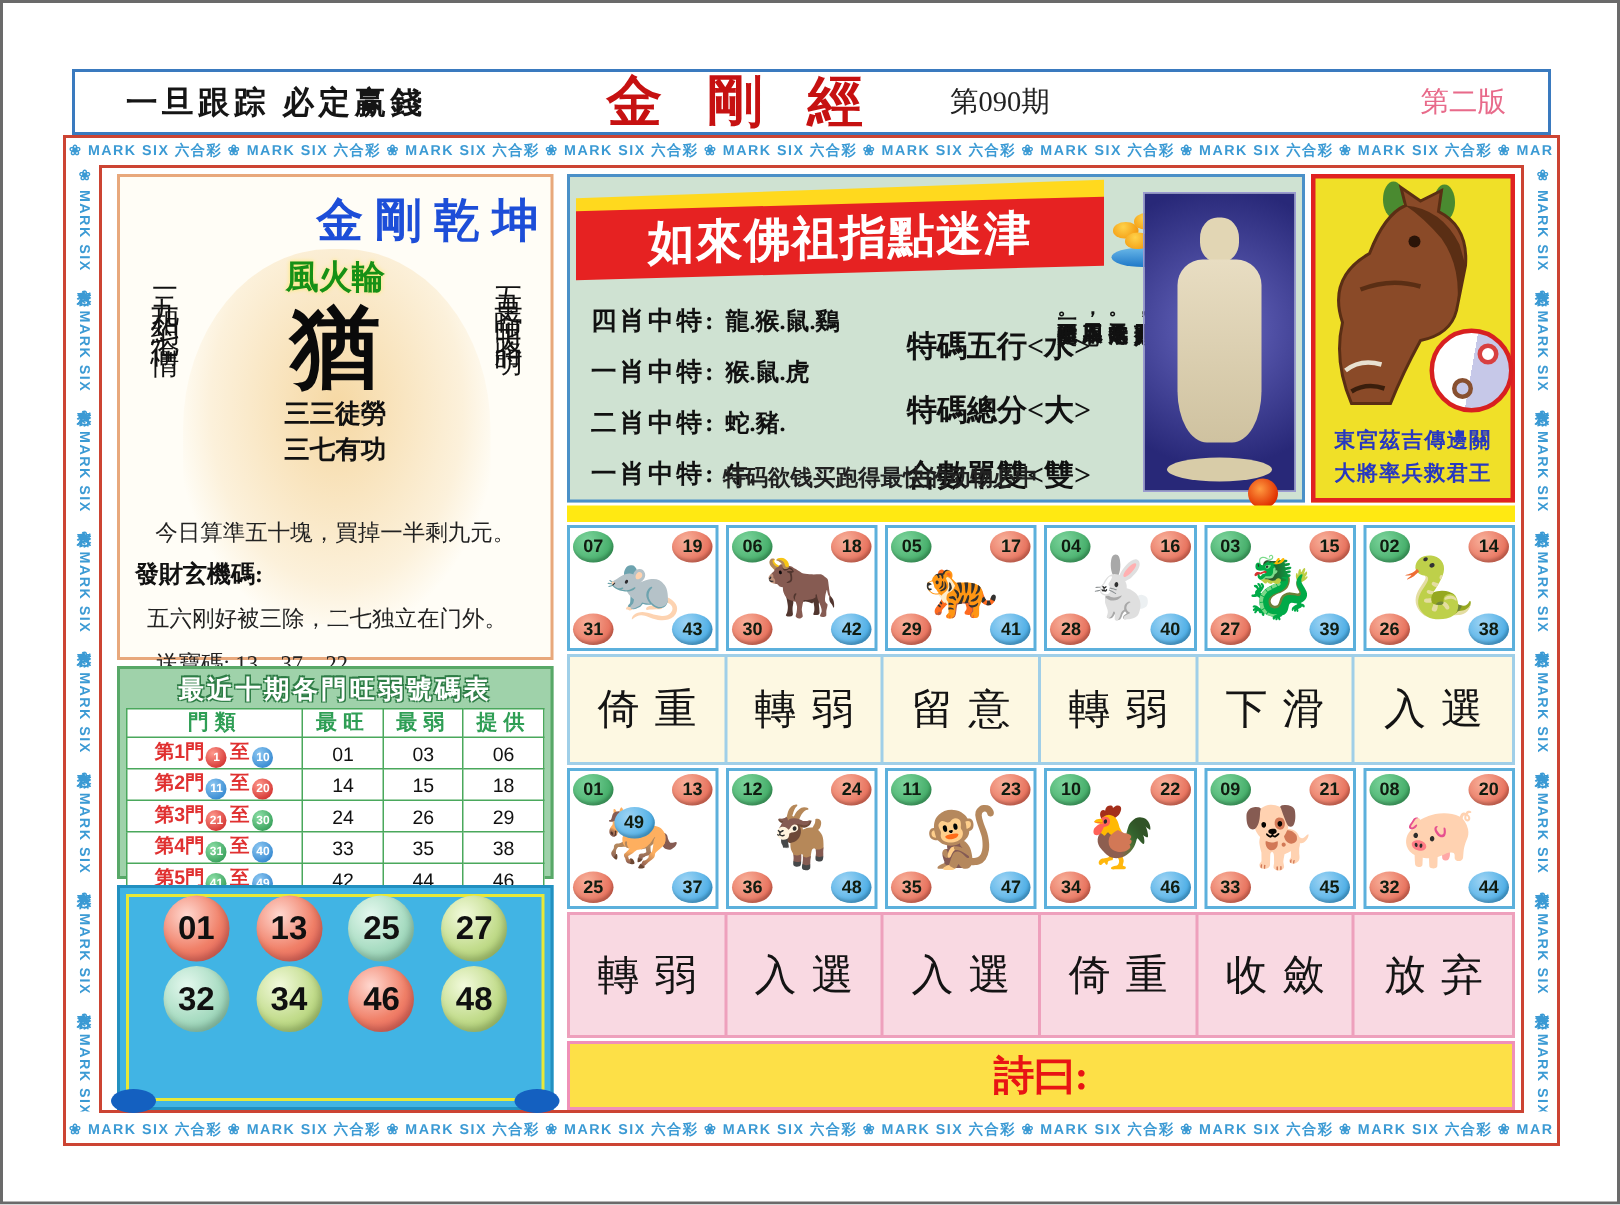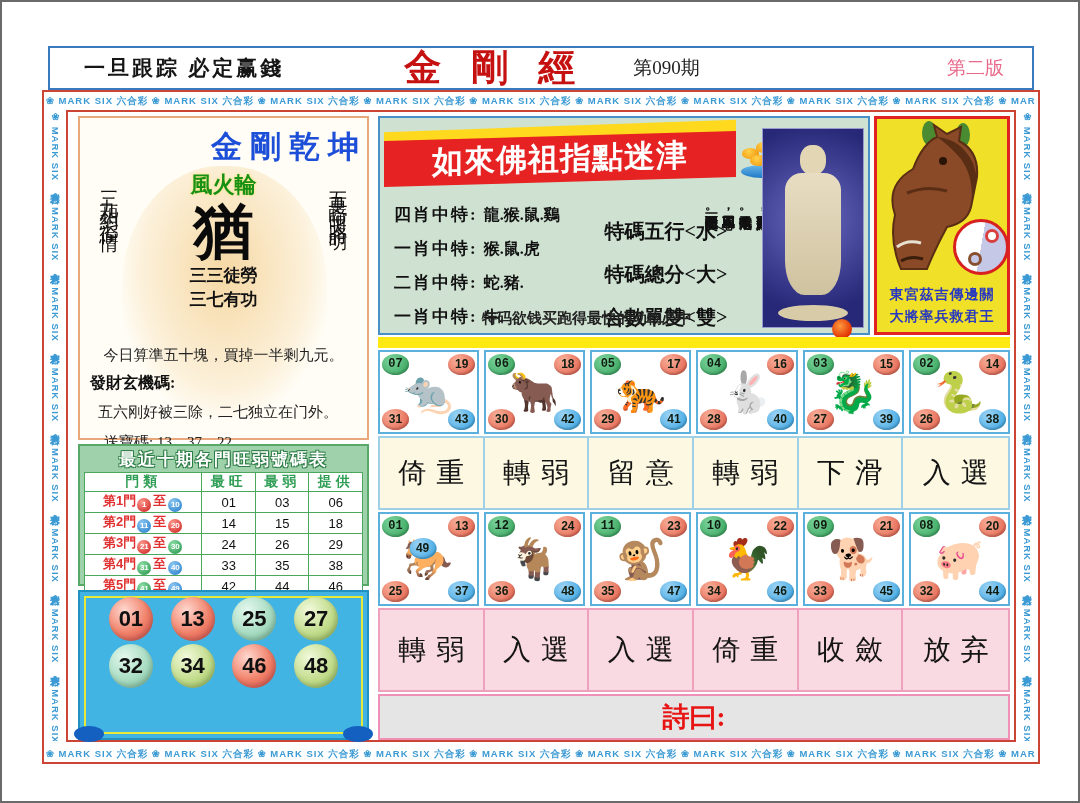--- a/index.html
+++ b/index.html
@@ -96,34 +96,34 @@
   .horse-text{position:absolute;left:0;right:0;bottom:4px;text-align:center;font:bold 14px "Liberation Serif",serif;color:#2838c0;line-height:22px;letter-spacing:1px;}
 
   
   .divider{position:absolute;left:376px;top:335px;width:632px;height:11px;background:#ffe912;}
   .zrow{position:absolute;left:376px;width:632px;display:grid;grid-template-columns:repeat(6,1fr);gap:0 5px;}
   .zrow1{top:348px;height:84px;}
   .zrow2{top:510px;height:94px;}
   .zcell{position:relative;background:#fff;border:2px solid #5cb0dc;box-sizing:border-box;}
   .zanimal{position:absolute;inset:0;display:flex;align-items:center;justify-content:center;font-size:40px;line-height:1;}
   .zball{position:absolute;width:27px;height:21px;border-radius:50%;text-align:center;font:bold 12px/21px "Liberation Sans",sans-serif;color:#101c10;box-shadow:inset -1px -2px 2px rgba(0,0,0,.2);}
-  .zb-tl{left:2px;top:2px;background:radial-gradient(circle at 35% 30%,#7cd49c,#2f9e55);font-family:Liberation Mono, monospace;}
+  .zb-tl{left:2px;top:2px;background:radial-gradient(circle at 35% 30%,#7cd49c,#2f9e55);}
   .zb-tr{right:2px;top:2px;background:radial-gradient(circle at 35% 30%,#f8b09a,#e05844);}
   .zb-bl{left:2px;bottom:2px;background:radial-gradient(circle at 35% 30%,#f8b09a,#e05844);}
   .zb-br{right:2px;bottom:2px;background:radial-gradient(circle at 35% 30%,#9ed4f4,#2e9fe0);}
   .zb-extra{left:50%;top:24px;transform:translateX(-72%);background:radial-gradient(circle at 35% 30%,#9ed4f4,#2e9fe0);}
   .statusrow{position:absolute;left:376px;width:632px;display:grid;grid-template-columns:repeat(6,1fr);box-sizing:border-box;}
   .status1{top:434px;height:74px;background:#fdf8e2;border:2px solid #a0cfe8;}
   .status2{top:606px;height:84px;background:#f9d9e2;border:2px solid #eea0bc;}
   .slabel{display:flex;align-items:center;justify-content:center;font:28px "Liberation Serif",serif;color:#141414;letter-spacing:10px;text-indent:10px;border-right:2px solid #a0cfe8;}
   .status2 .slabel{border-right:2px solid #eea0bc;}
   .slabel:last-child{border-right:none;}
 
   
-  .poemrow{position:absolute;left:376px;top:692px;width:632px;height:46px;box-sizing:border-box;background:#e5e5e5;border:2px solid #f090b8;display:flex;align-items:center;justify-content:center;gap:10px;}
+  .poemrow{position:absolute;left:376px;top:692px;width:632px;height:46px;box-sizing:border-box;background:#fde047;border:2px solid #f090b8;display:flex;align-items:center;justify-content:center;gap:10px;}
   .poem-label{font:bold 27px "Liberation Serif",serif;color:#e81414;}
   .poem-text{font:bold 27px "Liberation Serif",serif;color:#151515;letter-spacing:1px;}
 </style>
 </head>
 <body>
 
 <div class="page">
 
   <div class="header">
     <span class="hdr-slogan">一旦跟踪 必定赢錢</span>

